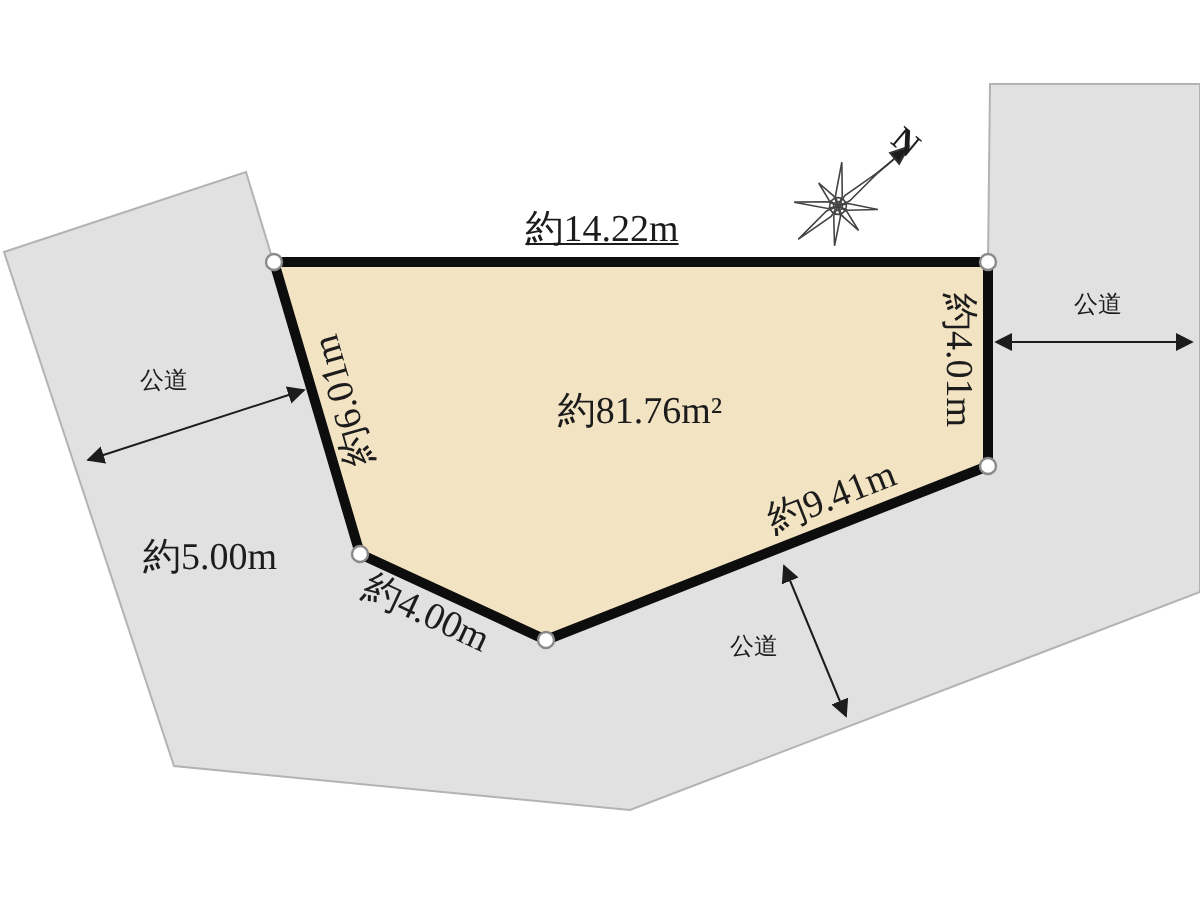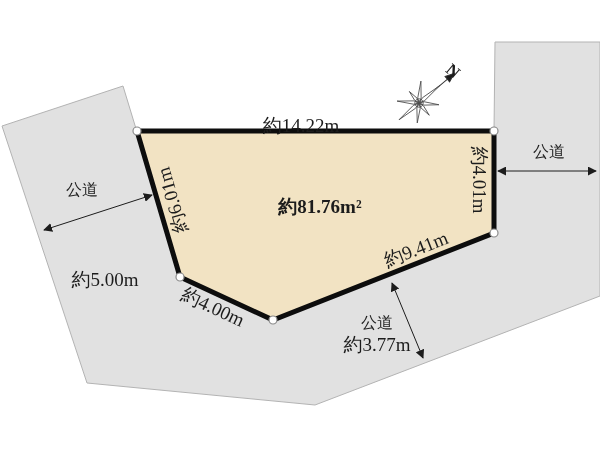--- a/index.html
+++ b/index.html
@@ -13,21 +13,21 @@
   }
   #canvas svg{position:absolute;left:0;top:0;}
   .lbl{
     position:absolute;
     transform:translate(-50%,-50%);
     white-space:nowrap;
     font-size:19px;
     line-height:1;
     color:#1c1c1c;
   }
-  .road-name{font-size:16px;}
+  .road-name{font-size:12px;}
   .rot90 {transform:translate(-50%,-50%) rotate(90deg);}
   .rotW  {transform:translate(-50%,-50%) rotate(-106deg);}
   .rotSE {transform:translate(-50%,-50%) rotate(-21.5deg);}
   .rotSW {transform:translate(-50%,-50%) rotate(25deg);}
   .north-letter{
     font-weight:bold;
     font-size:17px;
     transform:translate(-50%,-50%) rotate(40deg);
   }
 </style>
@@ -74,35 +74,34 @@
         <polygon transform="rotate(140)" points="0,0 6,-1.8 26,0 6,1.8"></polygon>
         <polygon transform="rotate(185)" points="0,0 5,-1.7 22,0 5,1.7"></polygon>
         <polygon transform="rotate(230)" points="0,0 5,-1.6 15,0 5,1.6"></polygon>
         <polygon transform="rotate(275)" points="0,0 5,-1.7 22,0 5,1.7"></polygon>
         <circle cx="0" cy="0" r="4.2" fill="none"></circle>
         <circle cx="0" cy="0" r="2.2" fill="none"></circle>
       </g>
     </g>
   </svg>
 
-  <div class="lbl" style="left:301px;top:125px;">約14.22m</div>
+  <div class="lbl" style="left:301px;top:115px;text-decoration:underline;">約14.22m</div>
 
   <div class="lbl rot90" style="left:479px;top:180px;">約4.01m</div>
 
   <div class="lbl rotSE" style="left:416px;top:249px;">約9.41m</div>
 
   <div class="lbl rotSW" style="left:213px;top:307px;">約4.00m</div>
 
   <div class="lbl rotW" style="left:172px;top:200px;">約6.01m</div>
 
-  <div class="lbl" style="left:320px;top:206px;font-weight:bold;">約81.76m²</div>
+  <div class="lbl" style="left:320px;top:206px;">約81.76m²</div>
 
   <div class="lbl road-name" style="left:82px;top:190px;">公道</div>
   <div class="lbl" style="left:105px;top:237px;margin-top:42px;">約5.00m</div>
 
   <div class="lbl road-name" style="left:549px;top:152px;">公道</div>
 
   <div class="lbl road-name" style="left:377px;top:323px;">公道</div>
-  <div class="lbl" style="left:377px;top:344px;">約3.77m</div>
 
   <div class="lbl north-letter" style="left:453px;top:71px;">N</div>
 
 </div>
 
 </body></html>

